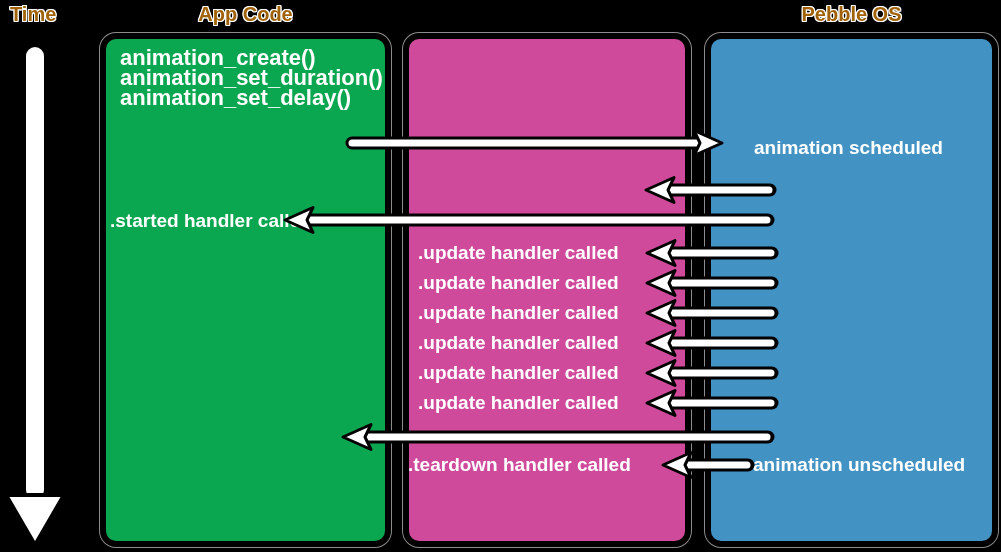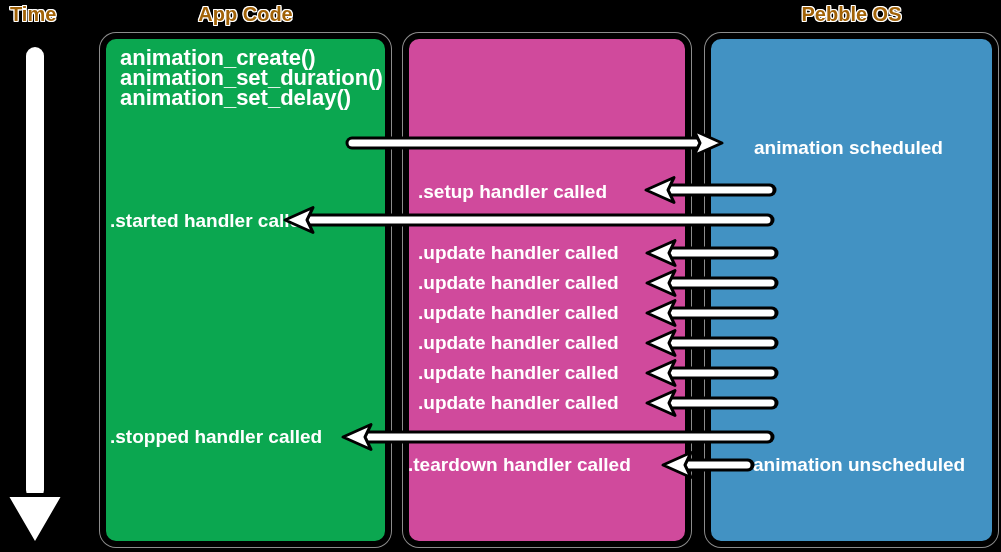--- a/index.html
+++ b/index.html
@@ -58,29 +58,27 @@
   <div class="box box-impl"></div>
   <div class="box box-os"></div>
 
   <div class="code-block">
     <div>animation_create()</div>
     <div>animation_set_duration()</div>
     <div>animation_set_delay()</div>
   </div>
 
   <div class="label" style="left:738px;top:138px;margin-left:16px;">animation scheduled</div>
-  <div class="label" style="left:418px;top:182px;">.setup handler called</div>
   <div class="label" style="left:110px;top:211px;">.started handler called</div>
   <div class="label" style="left:418px;top:243px;">.update handler called</div>
   <div class="label" style="left:418px;top:273px;">.update handler called</div>
   <div class="label" style="left:418px;top:303px;">.update handler called</div>
   <div class="label" style="left:418px;top:333px;">.update handler called</div>
   <div class="label" style="left:418px;top:363px;">.update handler called</div>
   <div class="label" style="left:418px;top:393px;">.update handler called</div>
-  <div class="label" style="left:110px;top:427px;">.stopped handler called</div>
   <div class="label" style="left:408px;top:455px;">.teardown handler called</div>
   <div class="label" style="left:753px;top:455px;">animation unscheduled</div>
 
   <svg class="arrow" style="left:345px;top:127px;" width="385" height="32">
     <line x1="7" y1="16" x2="357" y2="16" stroke="#000" stroke-width="13" stroke-linecap="round"></line>
     <line x1="7" y1="16" x2="356" y2="16" stroke="#fff" stroke-width="7" stroke-linecap="round"></line>
     <path d="M377,16 L349,3.5 L355,16 L349,28.5 Z" fill="#fff" stroke="#000" stroke-width="3" stroke-linejoin="round"></path>
   </svg>
 
   <svg class="arrow" style="left:640px;top:174px;" width="140" height="32">

